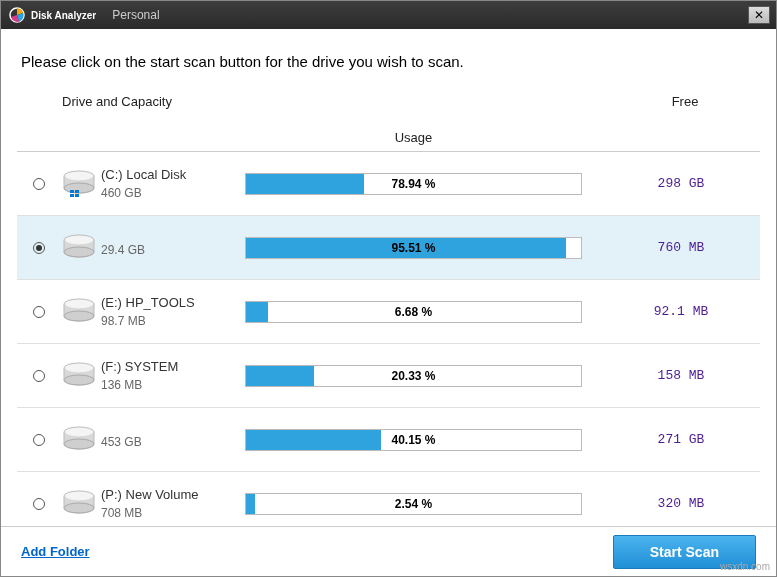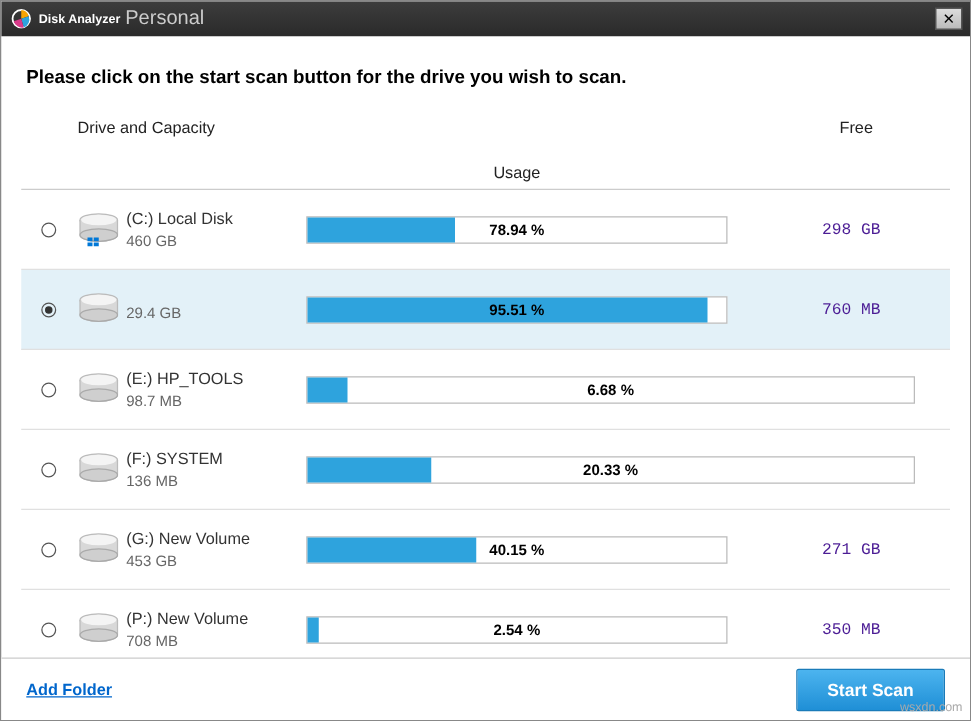--- a/index.html
+++ b/index.html
@@ -1,24 +1,24 @@
 <!DOCTYPE html>
 <html><head>
   <meta charset="utf-8">
   <style>
     * { margin: 0; padding: 0; box-sizing: border-box; }
     body { font-family: "Segoe UI", Arial, sans-serif; font-size: 13px; background: #fff; width: 777px; height: 577px; overflow: hidden; border: 1px solid #888; position: relative; }
     .titlebar { height: 28px; background: linear-gradient(to bottom, #3d3d3d, #2a2a2a); display: flex; align-items: center; padding: 0 6px 0 8px; color: #fff; }
     .titlebar .logo { width: 16px; height: 16px; margin-right: 6px; }
     .titlebar .title-main { font-weight: bold; font-size: 10px; }
-    .titlebar .title-sub { font-size: 16px; color: #ccc; margin-left: 4px; }
+    .titlebar .title-sub { font-size: 12px; color: #ccc; margin-left: 16px; }
     .titlebar .spacer { flex: 1; }
     .close-btn { width: 22px; height: 18px; background: linear-gradient(to bottom,#ddd,#bbb); border: 1px solid #555; display: flex; align-items:center; justify-content:center; font-size: 12px; color:#000; cursor:pointer; }
     .content { padding: 14px 16px 0 16px; }
-    .instruction { font-size: 15px; color: #000; margin: 10px 0 18px 4px; font-weight: bold; }
+    .instruction { font-size: 15px; color: #000; margin: 10px 0 18px 4px; }
     .header-row { display: flex; border-bottom: 1px solid #ccc; padding: 6px 0; color: #222; justify-content: flex-end; }
     .col-drive { width: 200px; text-align: center; }
     .col-usage { flex: 1; text-align: center; margin-top: 36px; }
     .col-free { width: 150px; text-align: center; }
     .drives { }
     .drive-row { display: flex; align-items: center; height: 64px; border-bottom: 1px solid #e0e0e0; padding: 0 4px; }
     .drive-row.selected { background: #e3f1f8; }
     .radio-cell { width: 36px; display:flex; justify-content:center; }
     .radio { width: 12px; height: 12px; border-radius: 50%; border: 1.5px solid #555; display:flex; align-items:center; justify-content:center; }
     .radio .dot { width: 6px; height: 6px; border-radius:50%; background:#333; display:none; }
@@ -27,21 +27,21 @@
     .drive-label-cell { width: 120px; }
     .drive-name { color: #333; font-size: 13px; }
     .drive-cap { color: #666; font-size: 12px; margin-top: 4px; }
     .usage-cell { flex: 1; padding: 0 24px; }
     .bar { height: 22px; border: 1px solid #bbb; background: #fff; position: relative; }
     .bar-fill { height: 100%; background: #2ea3dd; }
     .bar-label { position:absolute; top:0; left:0; right:0; bottom:0; display:flex; align-items:center; justify-content:center; font-size:12px; font-weight:bold; color:#000; }
     .free-cell { width: 150px; text-align:center; color:#4c1d95;font-family:Liberation Mono, monospace; }
     .footer { position:absolute; bottom:0; left:0; right:0; height:50px; border-top:1px solid #ccc; display:flex; align-items:center; justify-content:space-between; padding: 0 20px; background:#fff; }
     .add-folder { color:#0066cc; font-weight:bold; text-decoration:underline; cursor:pointer; }
-    .start-scan { background: linear-gradient(to bottom,#4cb4ef,#1f8fd6); color:#fff; font-weight:bold; font-size:14px; padding: 8px 24px; border:1px solid #1a7bb9; border-radius:2px; cursor:pointer; }
+    .start-scan { background: linear-gradient(to bottom,#4cb4ef,#1f8fd6); color:#fff; font-weight:bold; font-size:14px; padding: 8px 36px; border:1px solid #1a7bb9; border-radius:2px; cursor:pointer; }
     .watermark { position:absolute; bottom:4px; right:6px; font-size:10px; color:#aaa; }
   </style>
 </head>
 <body>
 
 <div class="titlebar">
   <svg class="logo" viewBox="0 0 16 16">
     <circle cx="8" cy="8" r="7" fill="none" stroke="#fff" stroke-width="1.5"></circle>
     <path d="M8 8 L8 1 A7 7 0 0 1 14 6 Z" fill="#f7a403"></path>
     <path d="M8 8 L14 6 A7 7 0 0 1 10 15 Z" fill="#2ea3dd"></path>
@@ -135,20 +135,21 @@
     <div class="drive-label-cell">
       <div class="drive-name">(E:)  HP_TOOLS</div>
       <div class="drive-cap">98.7 MB</div>
     </div>
     <div class="usage-cell">
       <div class="bar">
         <div class="bar-fill" style="width:6.68%"></div>
         <div class="bar-label">6.68 %</div>
       </div>
     </div>
+    <div class="free-cell">92.1 MB</div>
   </div>
       <div class="drive-row">
     <div class="radio-cell">
       <div class="radio "></div>
     </div>
     <div class="drive-icon-cell">
           <svg width="36" height="36" viewBox="0 0 36 36">
     <ellipse cx="18" cy="10" rx="15" ry="5" fill="#e8e8e8" stroke="#bbb"></ellipse>
     <path d="M3 10 v12 a15 5 0 0 0 30 0 v-12" fill="#d8d8d8" stroke="#bbb"></path>
     <ellipse cx="18" cy="10" rx="14" ry="4.2" fill="#f4f4f4"></ellipse>
@@ -159,36 +160,36 @@
     <div class="drive-label-cell">
       <div class="drive-name">(F:)  SYSTEM</div>
       <div class="drive-cap">136 MB</div>
     </div>
     <div class="usage-cell">
       <div class="bar">
         <div class="bar-fill" style="width:20.33%"></div>
         <div class="bar-label">20.33 %</div>
       </div>
     </div>
-  </div>
-      <div class="drive-row">
-    <div class="radio-cell">
-      <div class="radio "></div>
-    </div>
-    <div class="drive-icon-cell">
-          <svg width="36" height="36" viewBox="0 0 36 36">
-    <ellipse cx="18" cy="10" rx="15" ry="5" fill="#e8e8e8" stroke="#bbb"></ellipse>
-    <path d="M3 10 v12 a15 5 0 0 0 30 0 v-12" fill="#d8d8d8" stroke="#bbb"></path>
-    <ellipse cx="18" cy="10" rx="14" ry="4.2" fill="#f4f4f4"></ellipse>
-    <ellipse cx="18" cy="22" rx="15" ry="5" fill="#cfcfcf" stroke="#aaa"></ellipse>
-
-  </svg>
-        </div>
-    <div class="drive-label-cell">
-      <div class="drive-name">(G:)  New Volume</div>
+    <div class="free-cell">158 MB</div>
+  </div>
+      <div class="drive-row">
+    <div class="radio-cell">
+      <div class="radio "></div>
+    </div>
+    <div class="drive-icon-cell">
+          <svg width="36" height="36" viewBox="0 0 36 36">
+    <ellipse cx="18" cy="10" rx="15" ry="5" fill="#e8e8e8" stroke="#bbb"></ellipse>
+    <path d="M3 10 v12 a15 5 0 0 0 30 0 v-12" fill="#d8d8d8" stroke="#bbb"></path>
+    <ellipse cx="18" cy="10" rx="14" ry="4.2" fill="#f4f4f4"></ellipse>
+    <ellipse cx="18" cy="22" rx="15" ry="5" fill="#cfcfcf" stroke="#aaa"></ellipse>
+
+  </svg>
+        </div>
+    <div class="drive-label-cell">
       <div class="drive-cap">453 GB</div>
     </div>
     <div class="usage-cell">
       <div class="bar">
         <div class="bar-fill" style="width:40.15%"></div>
         <div class="bar-label">40.15 %</div>
       </div>
     </div>
     <div class="free-cell">271 GB</div>
   </div>
@@ -208,21 +209,21 @@
     <div class="drive-label-cell">
       <div class="drive-name">(P:)  New Volume</div>
       <div class="drive-cap">708 MB</div>
     </div>
     <div class="usage-cell">
       <div class="bar">
         <div class="bar-fill" style="width:2.54%"></div>
         <div class="bar-label">2.54 %</div>
       </div>
     </div>
-    <div class="free-cell">350 MB</div>
+    <div class="free-cell">320 MB</div>
   </div>
     </div>
 </div>
 
 <div class="footer">
   <a class="add-folder">Add Folder</a>
   <button class="start-scan">Start Scan</button>
 </div>
 
 <div class="watermark">wsxdn.com</div>

